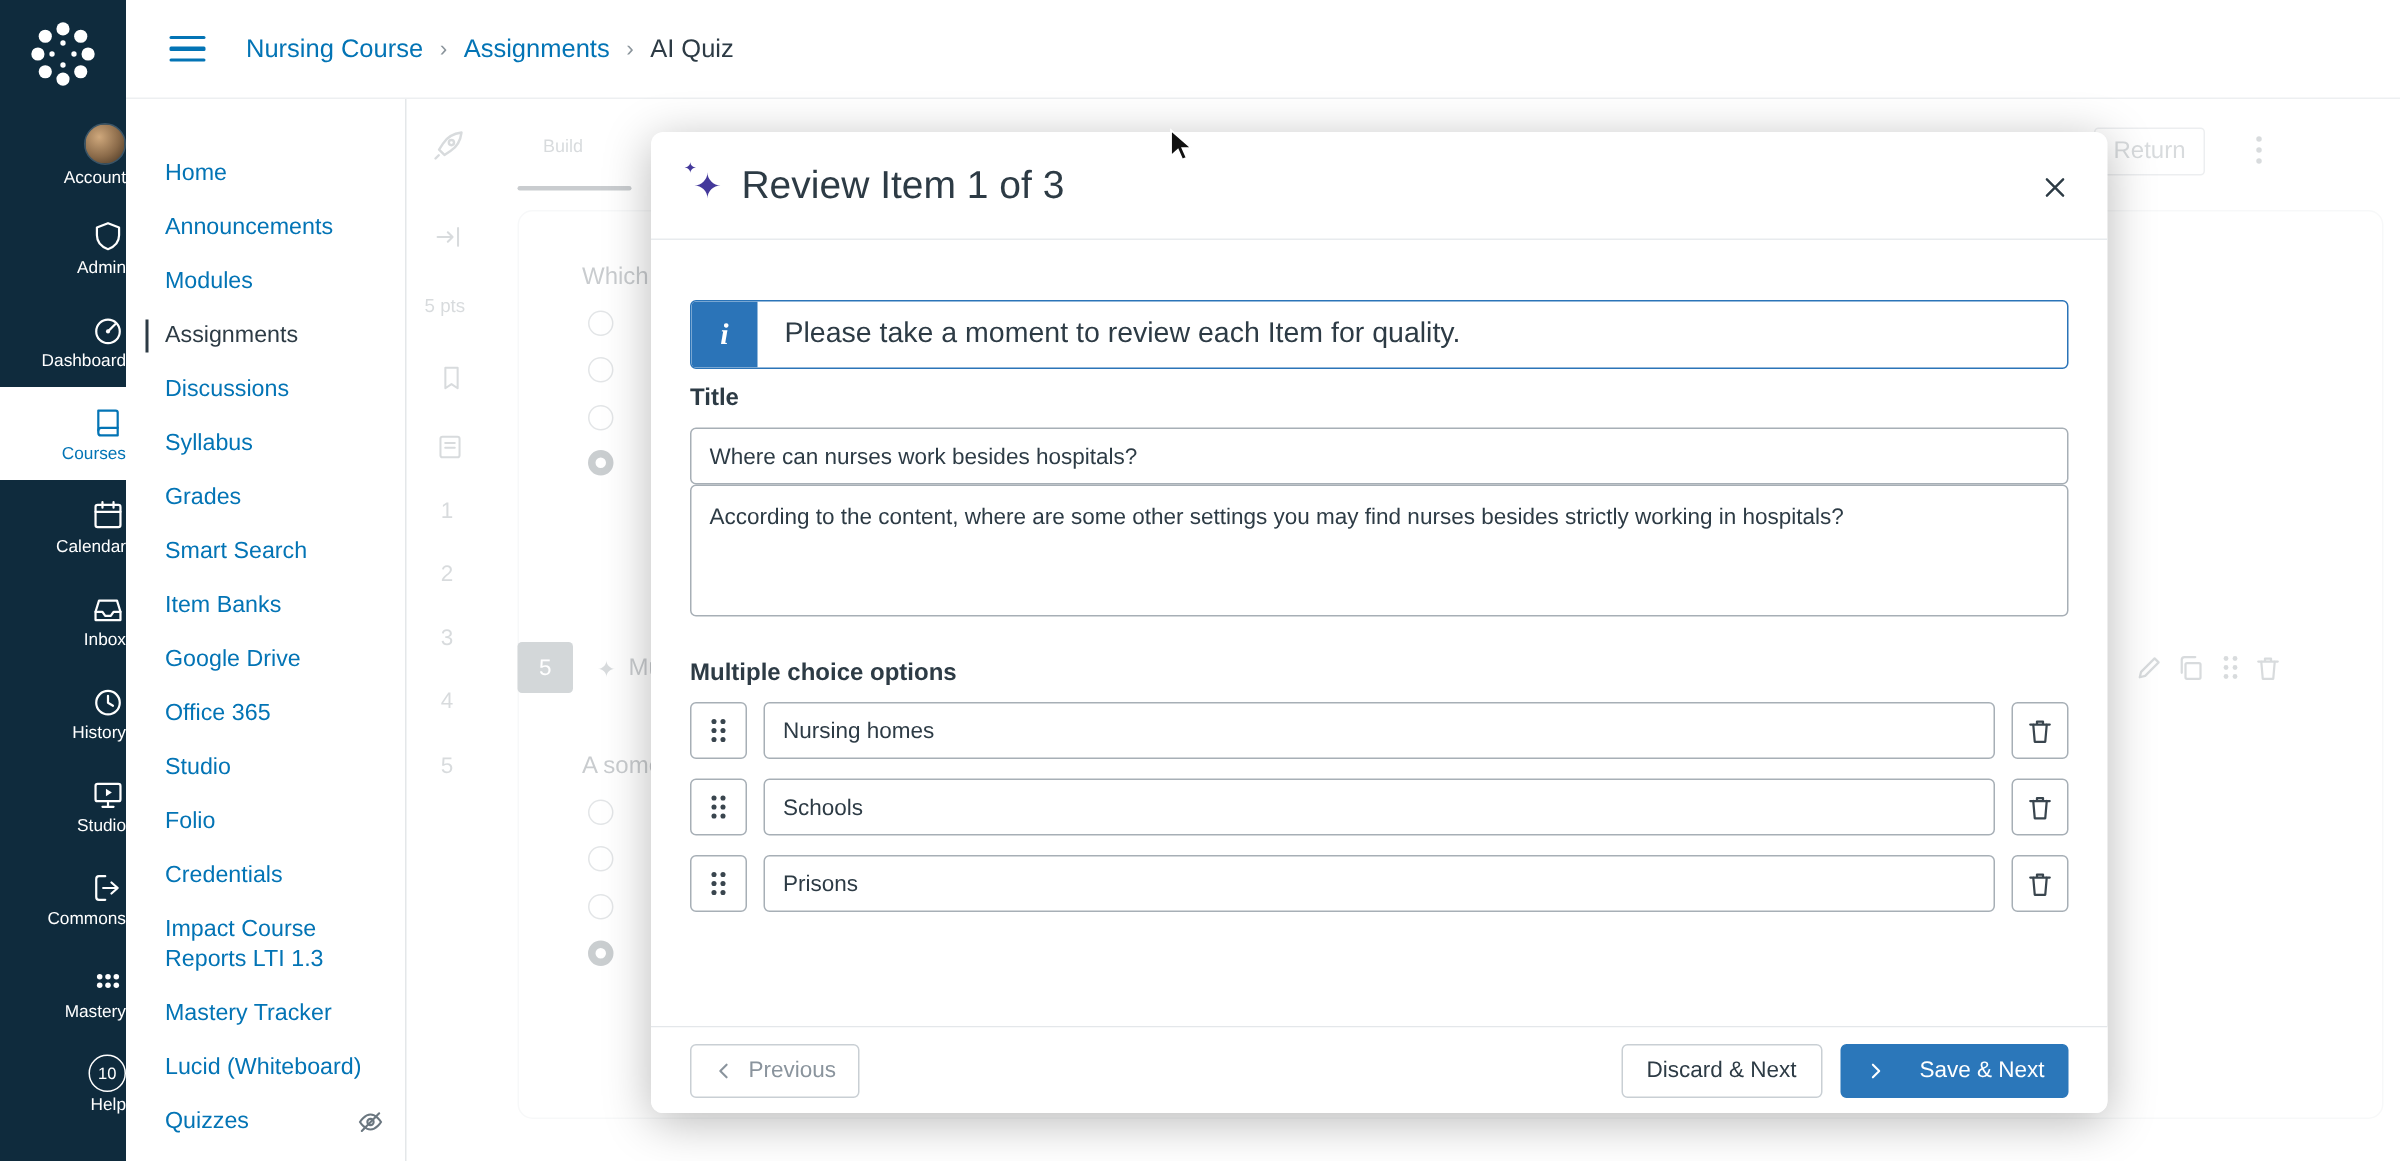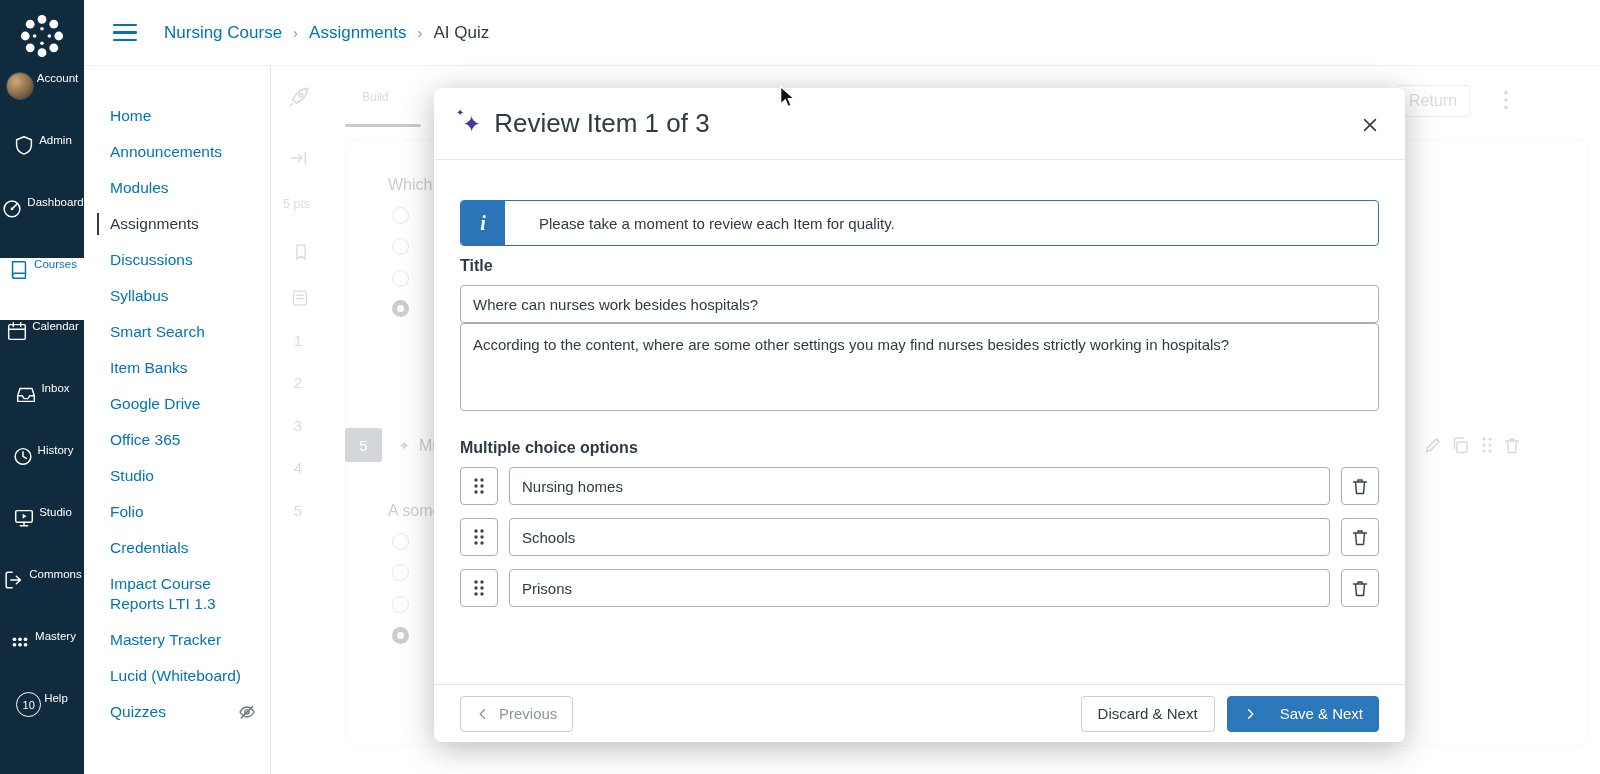--- a/index.html
+++ b/index.html
@@ -3,21 +3,21 @@
 <meta charset="utf-8">
 <style>
   *{margin:0;padding:0;box-sizing:border-box}
   html,body{width:1600px;height:774px;overflow:hidden}
   body{font-family:"Liberation Sans",sans-serif;background:#fff;color:#2d3b45}
   .app{position:relative;width:1600px;height:774px;background:#fff;overflow:hidden}
 
   
   .global-nav{position:absolute;left:0;top:0;width:84px;height:774px;background:#0f2b3d;z-index:40;display:flex;flex-direction:column;overflow:hidden}
   .gn-logo{height:72px;display:flex;align-items:center;justify-content:center;cursor:pointer;flex:none}
-  .gn-item{height:62px;flex:none;display:flex;flex-direction:row;align-items:flex-start;justify-content:center;gap:3px;color:#fff;font-size:11.5px;cursor:pointer}
+  .gn-item{height:62px;flex:none;display:flex;flex-direction:column;align-items:flex-end;justify-content:center;gap:3px;color:#fff;font-size:11.5px;cursor:pointer}
   .gn-item.active{background:#fff;color:#0374B5}
   .gn-item svg{width:24px;height:24px;stroke:currentColor;fill:none;stroke-width:1.6;stroke-linecap:round;stroke-linejoin:round}
   .gn-item svg .fill{fill:currentColor;stroke:none}
   .avatar{width:28px;height:28px;border-radius:50%;background:radial-gradient(circle at 35% 32%,#cfa87c 0%,#8a6a49 55%,#41301f 100%);border:1px solid #3a5568}
   .badge-circle{width:25px;height:25px;border:1.6px solid #fff;border-radius:50%;display:flex;align-items:center;justify-content:center;font-size:11px;color:#fff}
 
   
   .top-header{position:absolute;left:84px;top:0;width:1516px;height:66px;background:#fff;border-bottom:1px solid #edeff1;display:flex;align-items:center;padding-left:29px;z-index:20}
   .hamburger{width:24px;background:none;border:none;display:flex;flex-direction:column;gap:5px;cursor:pointer;padding:0}
   .hamburger span{display:block;height:2.6px;background:#0374B5;border-radius:1px}
@@ -54,21 +54,21 @@
   .modal{position:absolute;left:434px;top:88px;width:971px;height:654px;background:#fff;border-radius:8px;box-shadow:0 6px 32px rgba(0,0,0,0.28);z-index:50}
   .modal-header{height:72px;display:flex;align-items:center;padding:0 28px;border-bottom:1px solid #e8ebee;position:relative}
   .modal-title{font-size:26px;font-weight:500;color:#2d3b45;display:flex;align-items:center;gap:13px}
   .sparkle{color:#44399b;font-size:23px;position:relative;line-height:1;top:1px}
   .sparkle .mini{position:absolute;font-size:10px;left:-6px;top:-5px}
   .close-btn{position:absolute;right:22px;top:24px;width:26px;height:26px;background:none;border:none;cursor:pointer;display:flex;align-items:center;justify-content:center}
   .close-btn svg{width:18px;height:18px;stroke:#2d3b45;stroke-width:1.8;fill:none;stroke-linecap:round}
   .modal-body{padding:40px 26px 0}
   .alert{display:flex;align-items:stretch;border:1px solid #2b74b8;border-radius:4px;overflow:hidden}
   .alert-badge{width:44px;min-height:44px;background:#2b74b8;color:#fff;display:flex;align-items:center;justify-content:center;font-family:"Liberation Serif",serif;font-style:italic;font-weight:bold;font-size:20px;flex:none}
-  .alert-msg{display:flex;align-items:center;padding:0 34px;font-size:15px;color:#2d3b45}
+  .alert-msg{display:flex;align-items:center;padding:0 18px;font-size:19px;color:#2d3b45}
   .f-label{font-size:16px;font-weight:bold;color:#2d3b45;margin:24px 0 10px}
   .f-label.first{margin-top:11px}
   .text-input,.text-area{width:100%;border:1px solid #a7afb6;border-radius:4px;font-size:15px;color:#2d3b45;font-family:"Liberation Sans",sans-serif;background:#fff}
   .text-input{height:38px;padding:0 12px}
   .text-area{height:88px;padding:10px 12px;resize:none;line-height:1.45}
   .opt-row{display:flex;align-items:flex-start;gap:11px;margin-bottom:13px}
   .icon-btn{width:38px;height:38px;flex:none;border:1px solid #a7afb6;border-radius:4px;background:#fff;display:flex;align-items:center;justify-content:center;cursor:pointer}
   .icon-btn svg{stroke:#39454e;fill:none;stroke-width:1.5;stroke-linecap:round;stroke-linejoin:round}
   .icon-btn .dots{fill:#39454e;stroke:none}
   .opt-input{flex:1;height:38px;border:1px solid #a7afb6;border-radius:4px;padding:0 12px;font-size:15px;color:#2d3b45;font-family:"Liberation Sans",sans-serif}
@@ -212,20 +212,21 @@
     </nav>
   </header>
 
   <aside class="course-nav">
     <a class="cn-item">Home</a>
     <a class="cn-item">Announcements</a>
     <a class="cn-item">Modules</a>
     <a class="cn-item active">Assignments</a>
     <a class="cn-item">Discussions</a>
     <a class="cn-item">Syllabus</a>
+    <a class="cn-item">Grades</a>
     <a class="cn-item">Smart Search</a>
     <a class="cn-item">Item Banks</a>
     <a class="cn-item">Google Drive</a>
     <a class="cn-item">Office 365</a>
     <a class="cn-item">Studio</a>
     <a class="cn-item">Folio</a>
     <a class="cn-item">Credentials</a>
     <a class="cn-item">Impact Course Reports LTI 1.3</a>
     <a class="cn-item">Mastery Tracker</a>
     <a class="cn-item">Lucid (Whiteboard)</a>

